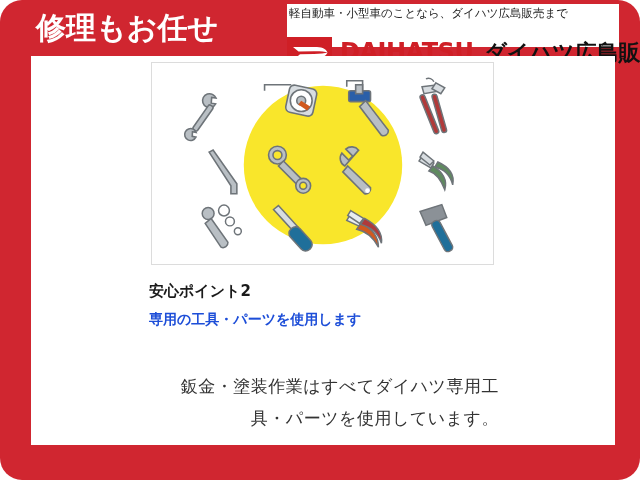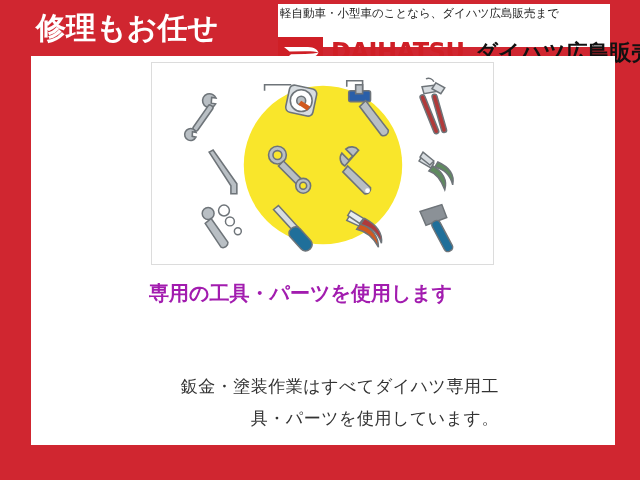--- a/index.html
+++ b/index.html
@@ -7,41 +7,42 @@
     padding: 0;
     background: #ffffff;
   }
   #page {
     position: relative;
     width: 640px;
     height: 480px;
     background: #d02630;
     overflow: hidden;
     font-family: "DejaVu Sans", "Liberation Sans", sans-serif;
+    border-radius: 22px;
   }
 
   
   #header {
     position: absolute;
     left: 0; top: 0;
     width: 640px; height: 56px;
   }
   #header-title {
     position: absolute;
     left: 36px; top: 9px;
     font-size: 30px;
     font-weight: bold;
     color: #ffffff;
     letter-spacing: 0px;
     line-height: 38px;
     white-space: nowrap;
   }
   #brand-block {
     position: absolute;
-    left: 278px; top: 4px;
+    left: 287px; top: 4px;
     width: 332px; height: 43px;
     background: #ffffff;
   }
   #brand-tagline {
     position: absolute;
     left: 2px; top: 1px;
     font-size: 11.5px;
     color: #1b1b1b;
     line-height: 16px;
     white-space: nowrap;
@@ -108,23 +109,23 @@
     width: 360px;
   }
   #point-label {
     font-size: 15px;
     font-weight: bold;
     color: #1a1a1a;
     line-height: 22px;
     margin: 0 0 4px 0;
   }
   #headline {
-    font-size: 20px;
-    font-weight: bold;
-    color: #a21caf;
+    font-size: 14px;
+    font-weight: bold;
+    color: #1d4ed8;
     line-height: 26px;
     margin: 0;
     width: 345px;
   }
   #body-text {
     position: absolute;
     left: 118px; top: 314px;
     width: 350px;
     font-size: 17px;
     color: #333333;
@@ -244,18 +245,19 @@
         </g>
 
         <g stroke="#6e7479" stroke-width="1.5">
           <path d="M270 150 L292 143 L297 156 L276 164 Z" fill="#8b9197"></path>
           <rect x="288" y="158" width="9" height="34" rx="4" transform="rotate(-28 292 175)" fill="#1f6f9a"></rect>
         </g>
       </svg>
     </div>
 
     <div id="text-block">
+      <div id="point-label">安心ポイント2</div>
       <div id="headline">専用の工具・パーツを使用します</div>
     </div>
 
     <div id="body-text">鈑金・塗装作業はすべてダイハツ専用工具・パーツを使用しています。</div>
   </div>
 </div>
 
 </body></html>

